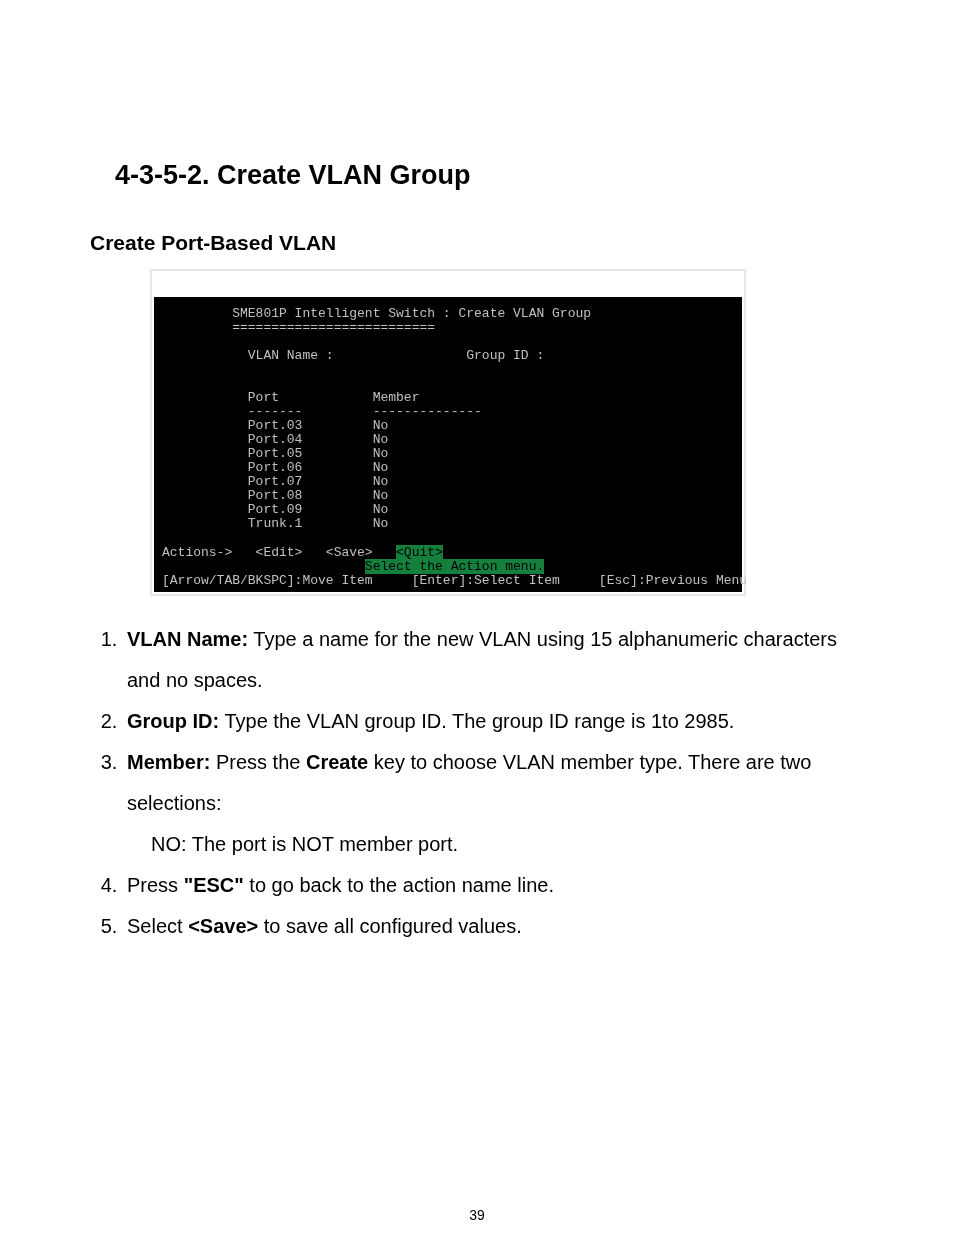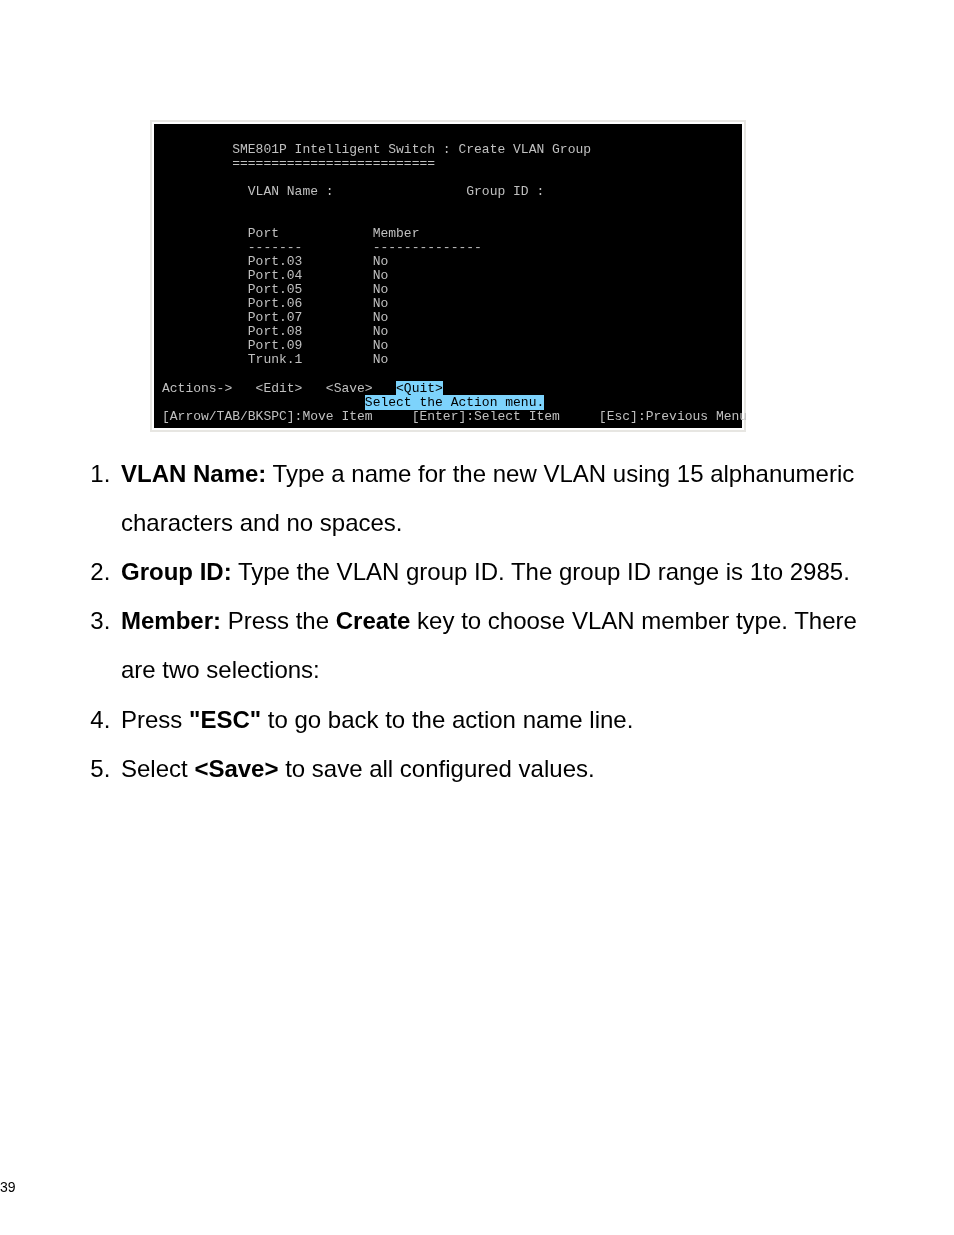--- a/index.html
+++ b/index.html
@@ -32,57 +32,63 @@
     border: 2px solid #e7e6e2;
     padding: 2px;
     display: inline-block;
   }
   .terminal {
     background: #000;
     color: #c0c0c0;
     font-family: "Courier New", monospace;
     font-size: 13px;
     line-height: 1.08;
-    padding: 19px 12px 4px 8px;
+    padding: 10px 12px 4px 8px;
     white-space: pre;
     width: 588px;
+    margin-top: 24px;
   }
   .terminal .inv {
-    background: #7dd3fc;
+    background: #15803d;
     color: #000;
   }
   .body-text {
     font-size: 19px;
     line-height: 2.05;
     margin: 0;
   }
   ol.steps {
-    font-size: 24px;
+    font-size: 20px;
     line-height: 2.05;
     padding-left: 24px;
-    margin: 3px;
+    margin: 9px;
   }
   ol.steps li { padding-left: 4px; }
   .indent-a { margin-left: 34px; }
   .indent-b { margin-left: 24px; }
   .note-block { margin-top: 36px; }
   .page-number {
     position: absolute;
-    bottom: 40px;
+    bottom: 12px;
     left: 0;
     width: 100%;
+    text-align: center;
     font-size: 14px;
   }
 </style>
 </head>
 <body>
 
 <div class="page">
 
+  <h2 class="section-heading">
+    <span>4-3-5-2. </span><span>Create VLAN Group</span>
+  </h2>
 
+  <h3 class="subheading">Create Port-Based VLAN</h3>
 
   <div class="terminal-wrap">
     <div class="terminal" id="terminal"><span>         SME801P Intelligent Switch : Create VLAN Group
          ==========================
 
            VLAN Name :                 Group ID :
 
 
            Port            Member
            -------         --------------
@@ -103,20 +109,21 @@
 
   <ol class="steps">
     <li>
       <b>VLAN Name:</b><span> Type a name for the new VLAN using 15 alphanumeric characters and no spaces.</span>
     </li>
     <li>
       <b>Group ID:</b><span> Type the VLAN group ID. The group ID range is 1to 2985.</span>
     </li>
     <li>
       <b>Member: </b><span>  Press the </span><b>Create</b><span> key to choose VLAN member type. There are two selections:</span>
+      <div class="indent-b">NO: The port is NOT member port.</div>
     </li>
     <li>
       <span>Press </span><b>"ESC"</b><span> to go back to the action name line.</span>
     </li>
     <li>
       <span>Select </span><b>&lt;Save&gt;</b><span> to save all configured values.</span>
     </li>
   </ol>
 
 

